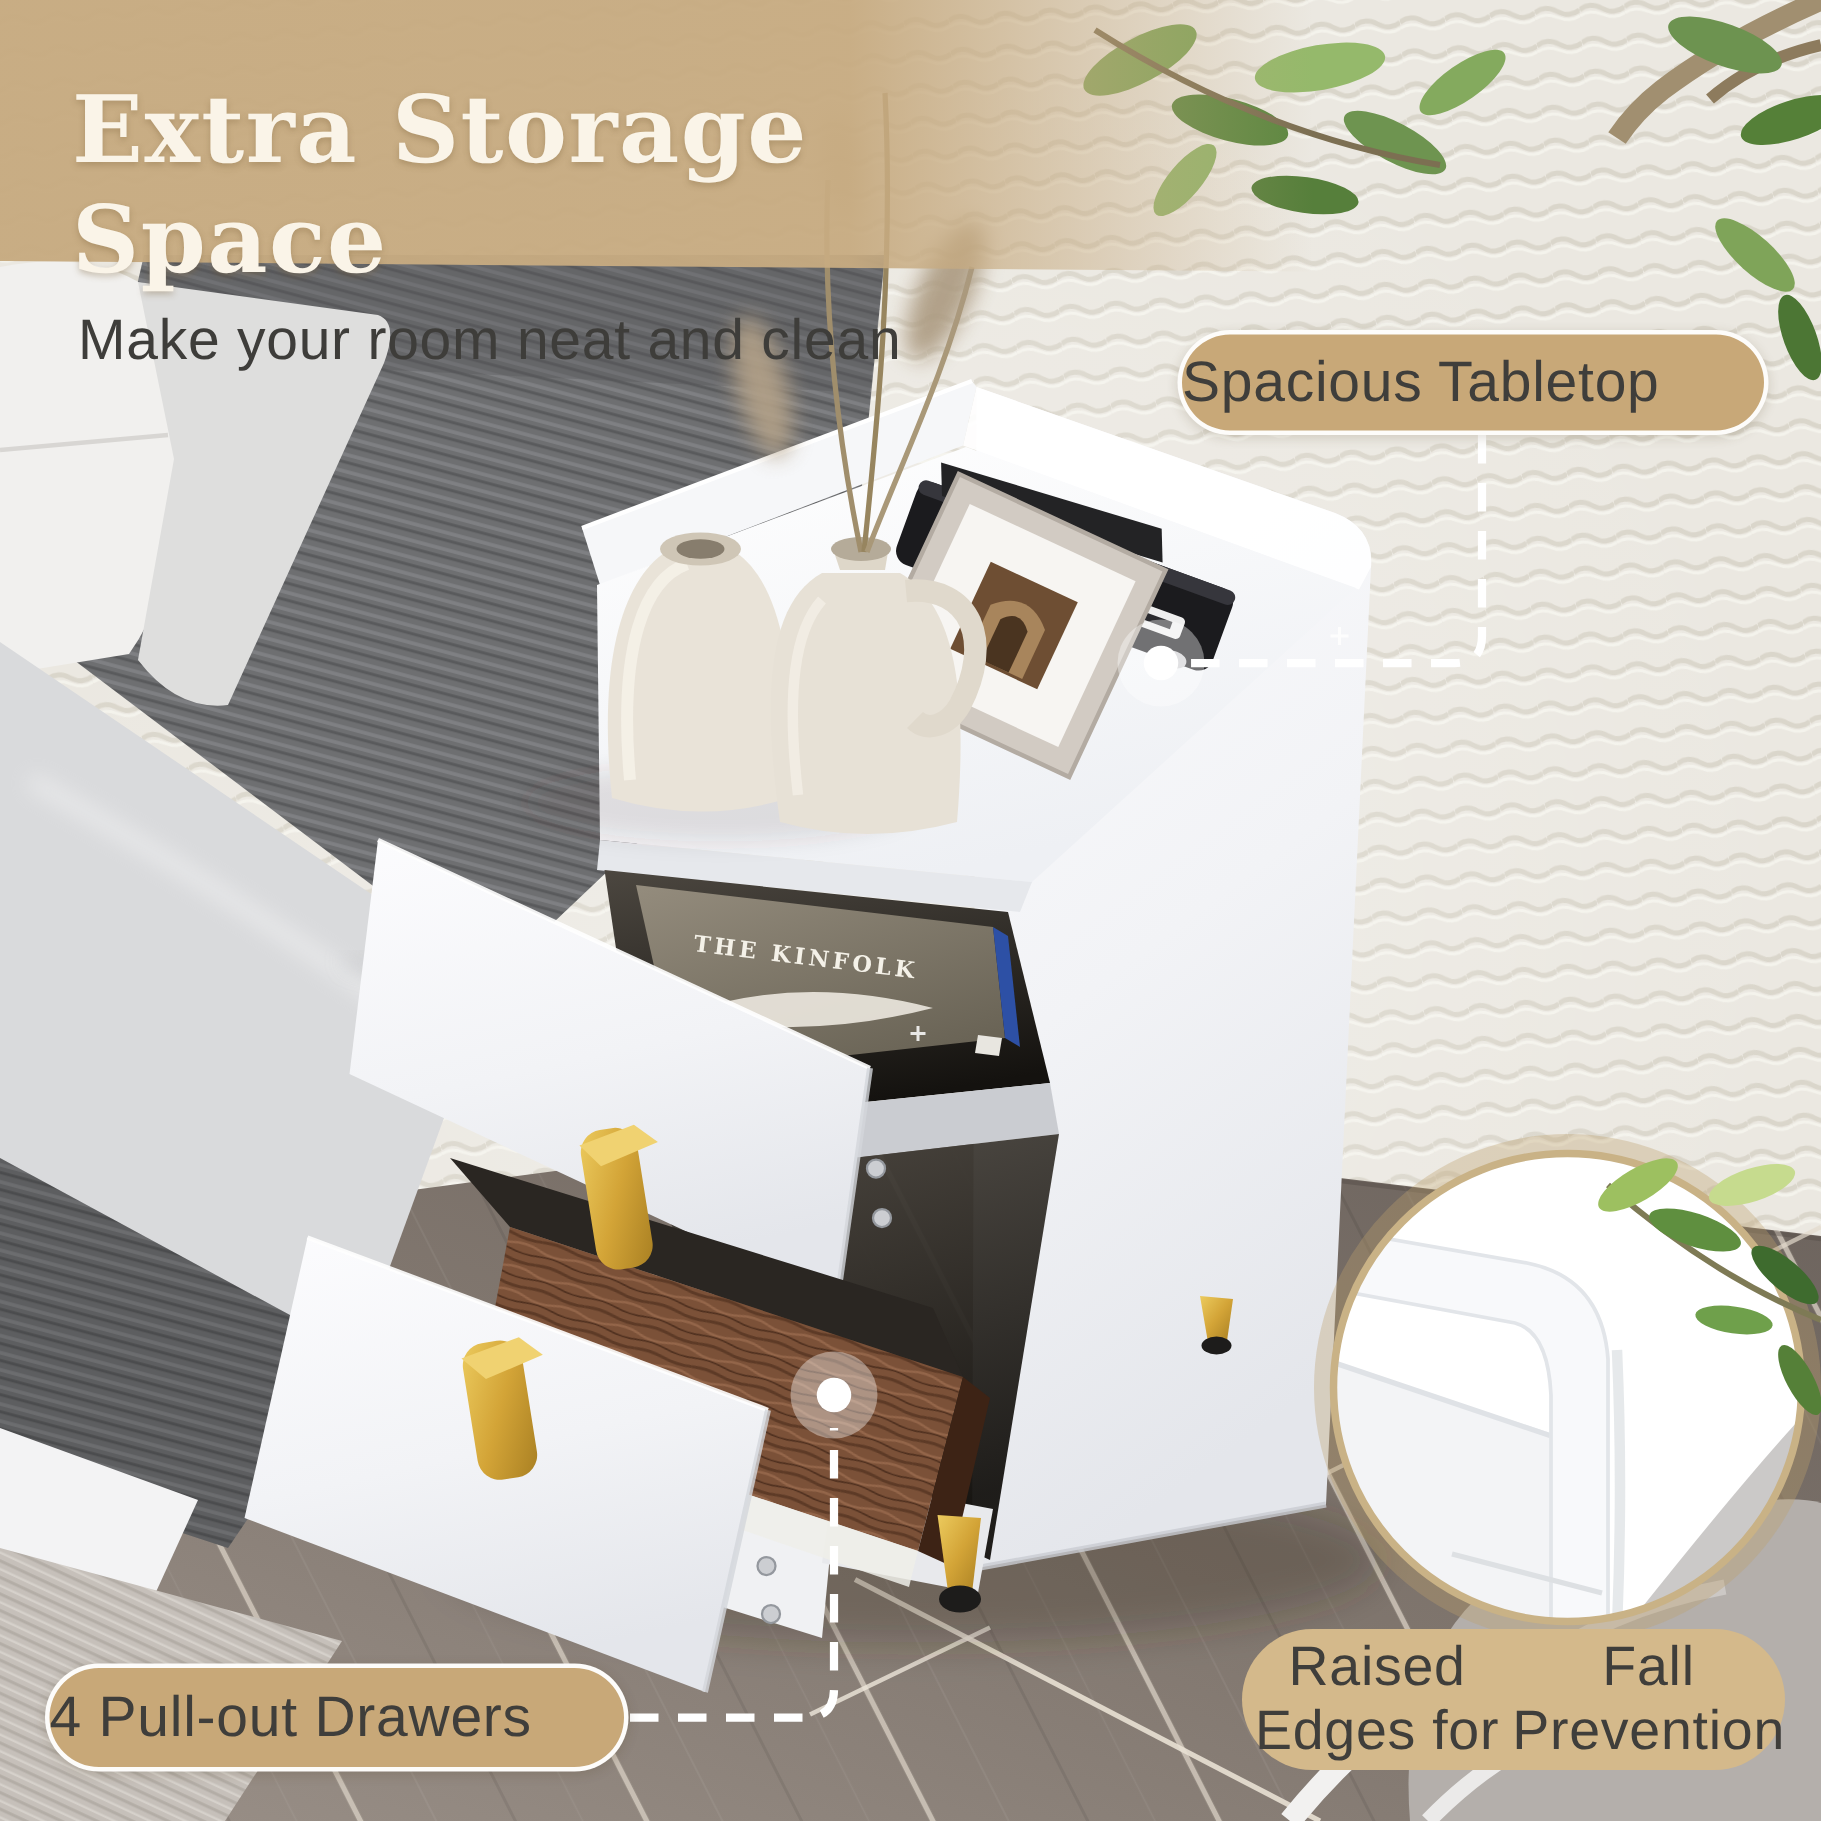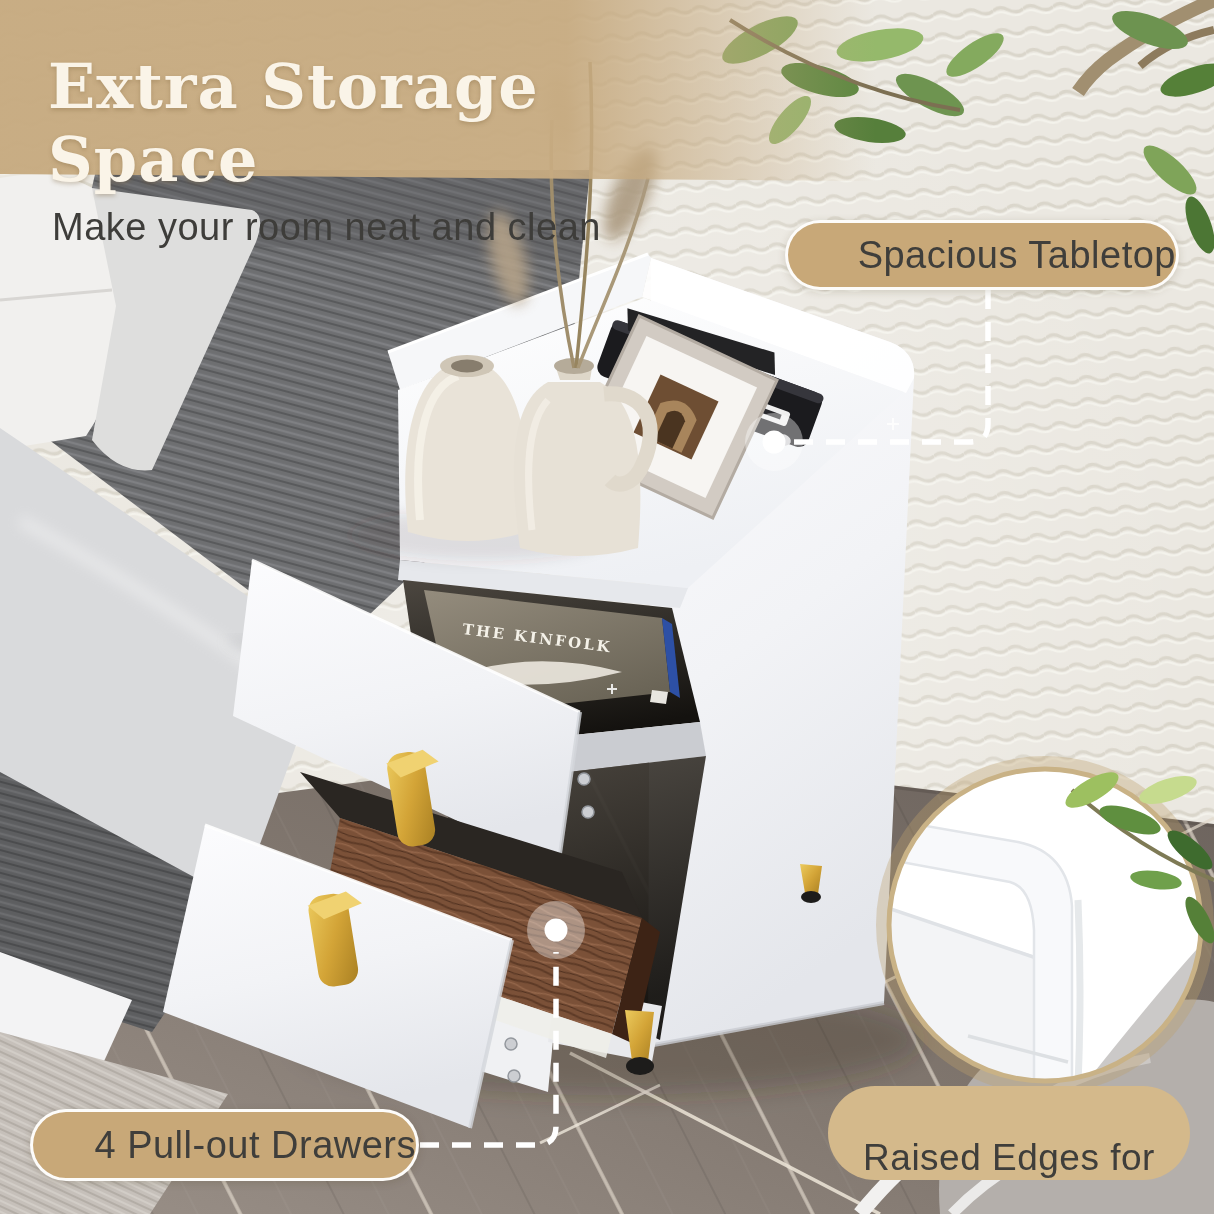--- a/index.html
+++ b/index.html
@@ -7,29 +7,29 @@
           font-family:"Liberation Sans",sans-serif;}
   .scene{position:absolute;left:0;top:0;}
   .title-block{position:absolute;left:48px;top:14px;width:720px;pointer-events:none;margin-top:36px;}
   .title-block h1{
     margin:0;font-family:"DejaVu Serif","Liberation Serif",serif;
     font-weight:700;font-size:62px;letter-spacing:1px;color:#faf4e8;
     text-shadow:0 2px 4px rgba(120,95,55,.35);}
   .title-block p{
     margin:10px 0 0 4px;font-size:38px;font-weight:400;color:#3e3d3a;letter-spacing:.5px;}
   .pill{
-    position:absolute;display:flex;align-items:center;justify-content:flex-end;
+    position:absolute;display:flex;align-items:center;justify-content:flex-start;
     background:#c8a878;border-radius:999px;color:#3f3e3b;
     font-size:38px;letter-spacing:.5px;text-align:center;}
   .pill.bordered{border:3px solid rgba(255,255,255,.96);
     box-shadow:0 2px 8px rgba(80,60,30,.18);}
   .pill-tabletop{left:785px;top:220px;width:388px;height:64px;}
   .pill-drawers{left:30px;top:1109px;width:383px;height:66px;}
   .pill-edges{left:828px;top:1086px;width:362px;height:94px;
-    background:#d4b98b;flex-direction:column;line-height:1.16;font-size:37px;}
+    background:#d4b98b;flex-direction:row;line-height:1.16;font-size:37px;}
 </style>
 </head>
 <body>
 
 <div class="canvas">
 
 <svg class="scene" width="1214" height="1214" viewBox="0 0 1214 1214">
   <defs>
     <pattern id="weave" width="30" height="22" patternUnits="userSpaceOnUse" patternTransform="rotate(-4)">
       <rect width="30" height="22" fill="#ebe8e1"></rect>
@@ -332,15 +332,16 @@
 <div class="pill bordered pill-tabletop">
   <span>Spacious Tabletop</span>
 </div>
 
 <div class="pill bordered pill-drawers">
   <span>4 Pull-out Drawers</span>
 </div>
 
 <div class="pill pill-edges">
   <span>Raised Edges for</span>
+  <span>Fall Prevention</span>
 </div>
 
 </div>
 
 </body></html>

